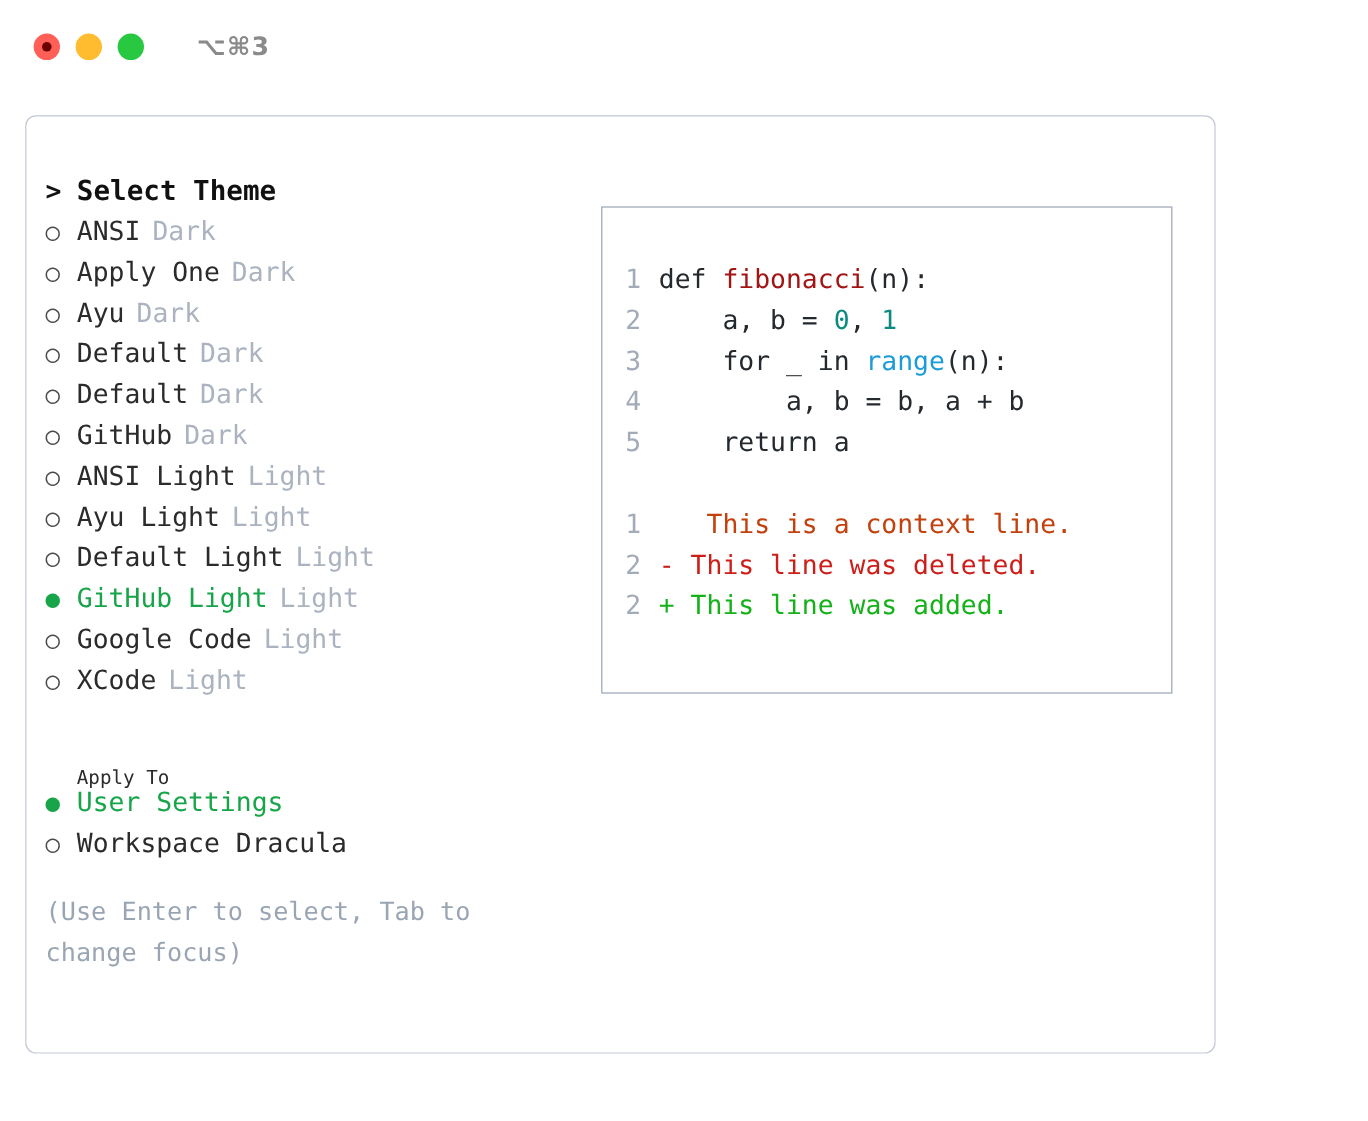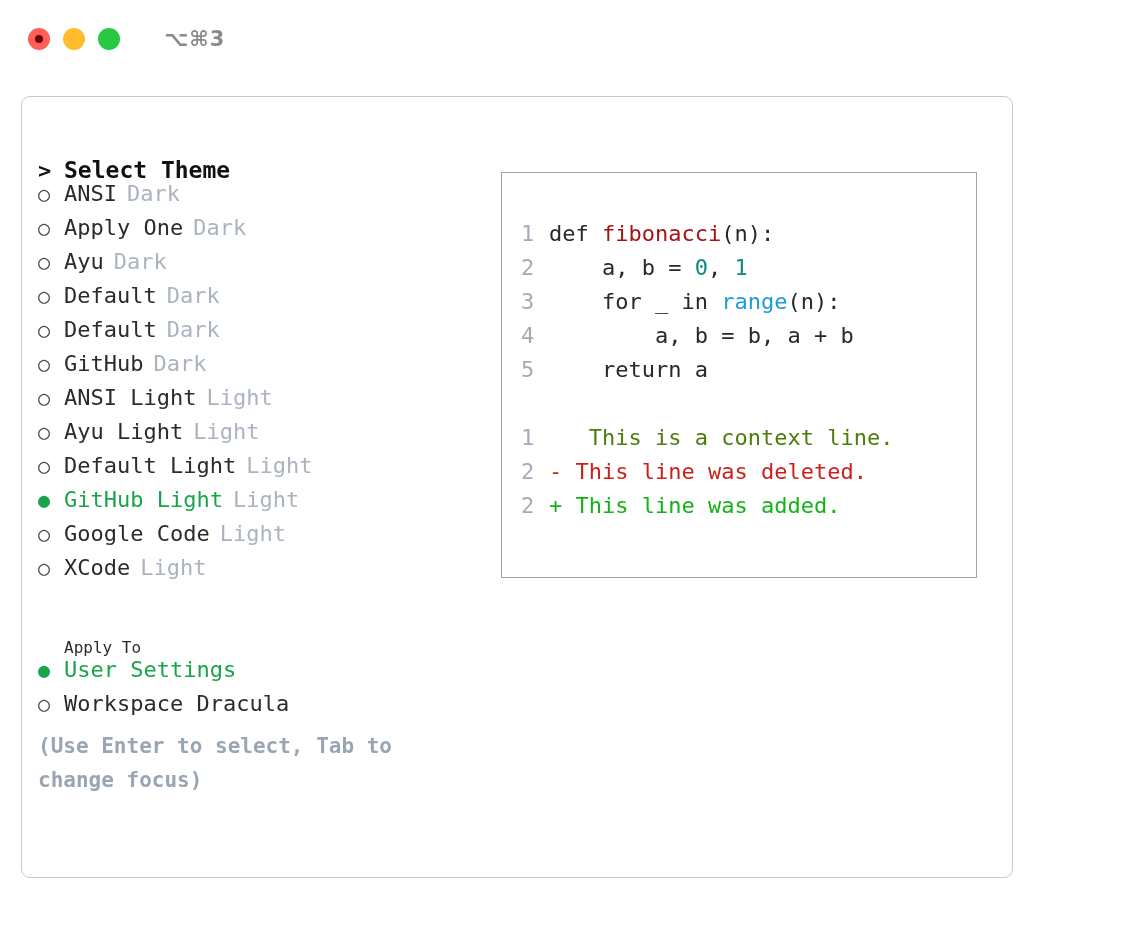--- a/index.html
+++ b/index.html
@@ -99,43 +99,42 @@
     line-height: 1;
   }
   .marker.sel { color: #18a54a; }
   .marker.caret {
     color: #121212;
     font-weight: bold;
     font-size: 22px;
   }
 
   .label { color: #2b2b2b; }
-  .label.head  { font-weight: bold; color: #111111; font-size: 23px; margin-top: 10px; }
+  .label.head  { font-weight: bold; color: #111111; font-size: 23px; }
   .label.sel   { color: #18a54a; }
   .suffix { color: #aab3bf; margin-left: 10px; }
 
   .section-head {
     height: 34px;
     display: flex;
     align-items: flex-end;
     font-size: 16px;
     color: #2b2b2b;
     white-space: pre;
   }
 
   .spacer-row { height: 34px; }
 
   .hint {
-    margin-top: 4px;
+    margin-top: 18px;
     font-size: 21px;
     line-height: 34px;
     color: #9aa5b4;
     width: 410px;
     white-space: pre-wrap;
-    font-weight: bold;
   }
 
   
   .right-col {
     position: absolute;
     left: 479px;
     top: 50px;
     width: 500px;
   }
   .preview-title {
@@ -175,21 +174,21 @@
   }
   .ctext { color: #24292e; }
 
   
   .tok-fn   { color: #a31515; }
   .tok-num  { color: #0b8a82; }
   .tok-bi   { color: #1b9cd8; }
 
   
   .blank-line { height: 34px; }
-  .diff-ctx { color: #4d7c0f; }
+  .diff-ctx { color: #c2410c; }
   .diff-del { color: #cc1f1a; }
   .diff-add { color: #14b119; }
 </style>
 </head>
 <body>
 
 <div class="titlebar">
   <div class="lights">
     <div class="light red">
       <div class="dot"></div>

